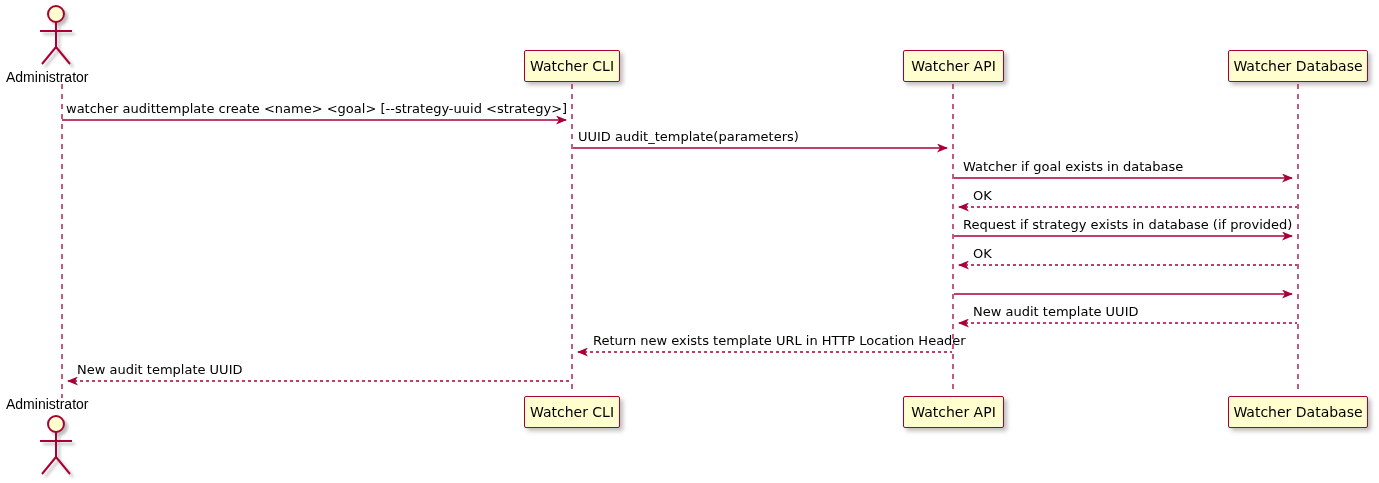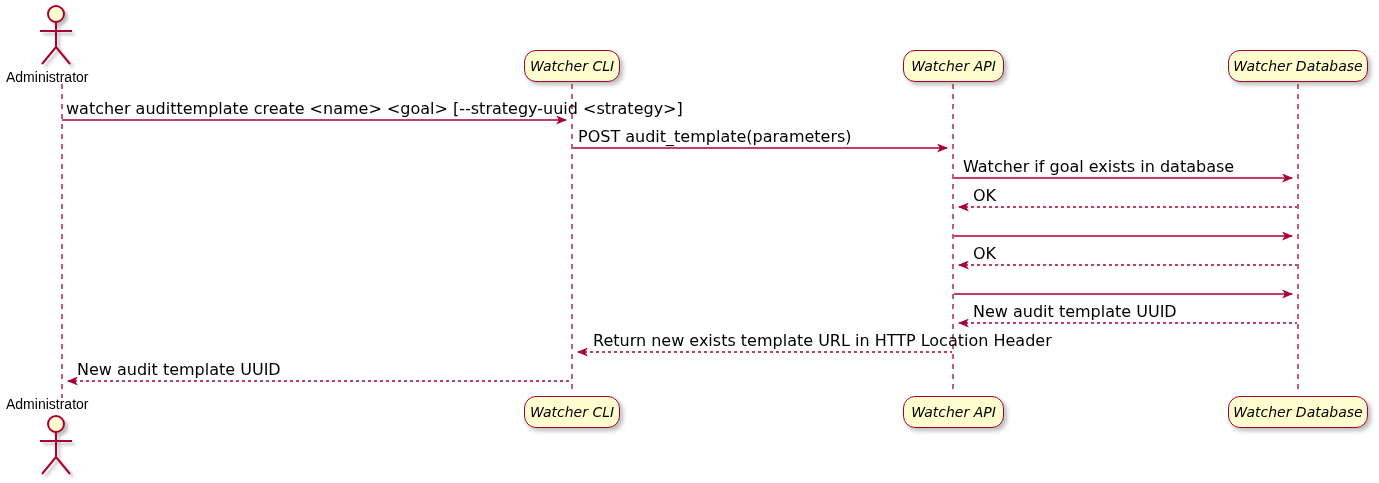--- a/index.html
+++ b/index.html
@@ -18,43 +18,42 @@
   #svg-layer {
     position: absolute;
     left: 0;
     top: 0;
     width: 1379px;
     height: 483px;
   }
   .msg-label {
     position: absolute;
     font-family: "DejaVu Sans", sans-serif;
-    font-size: 16px;
+    font-size: 13px;
     color: #000000;
     white-space: nowrap;
     line-height: 15px;
   }
   .actor-label {
     position: absolute;
     font-family: Liberation Sans, sans-serif;
     font-size: 14px;
     color: #000000;
     white-space: nowrap;
   }
   .pbox {
     position: absolute;
     background: #FEFECE;
     border: 1.5px solid #A80036;
-    border-radius: 12px;
+    border-radius: 2px;
     box-shadow: 3px 3px 4px rgba(100,100,100,0.42);
     display: flex;
     align-items: center;
     justify-content: center;
     box-sizing: border-box;
-    font-style: italic;
   }
   .pbox span {
     font-family: "DejaVu Sans", sans-serif;
     font-size: 14px;
     color: #000000;
     white-space: nowrap;
   }
 </style>
 </head>
 <body>
@@ -128,21 +127,22 @@
     <span>Watcher API</span>
   </div>
   <div class="pbox" style="left:1228px; top:396px; width:140px; height:32px;">
     <span>Watcher Database</span>
   </div>
 
   <div class="actor-label" style="left:6px; top:69px;">Administrator</div>
   <div class="actor-label" style="left:6px; top:396px;">Administrator</div>
 
   <div class="msg-label" style="left:66px; top:101px;">watcher audittemplate create &lt;name&gt; &lt;goal&gt; [--strategy-uuid &lt;strategy&gt;]</div>
-  <div class="msg-label" style="left:578px; top:129px;">POST audit_template(parameters)</div>
+  <div class="msg-label" style="left:578px; top:129px;">UUID audit_template(parameters)</div>
   <div class="msg-label" style="left:963px; top:159px;">Watcher if goal exists in database</div>
   <div class="msg-label" style="left:973px; top:188px;">OK</div>
+  <div class="msg-label" style="left:963px; top:217px;">Request if strategy exists in database (if provided)</div>
   <div class="msg-label" style="left:973px; top:246px;">OK</div>
   <div class="msg-label" style="left:973px; top:304px;">New audit template UUID</div>
   <div class="msg-label" style="left:593px; top:333px;">Return new exists template URL in HTTP Location Header</div>
   <div class="msg-label" style="left:77px; top:362px;">New audit template UUID</div>
 
 </div>
 
 </body></html>

